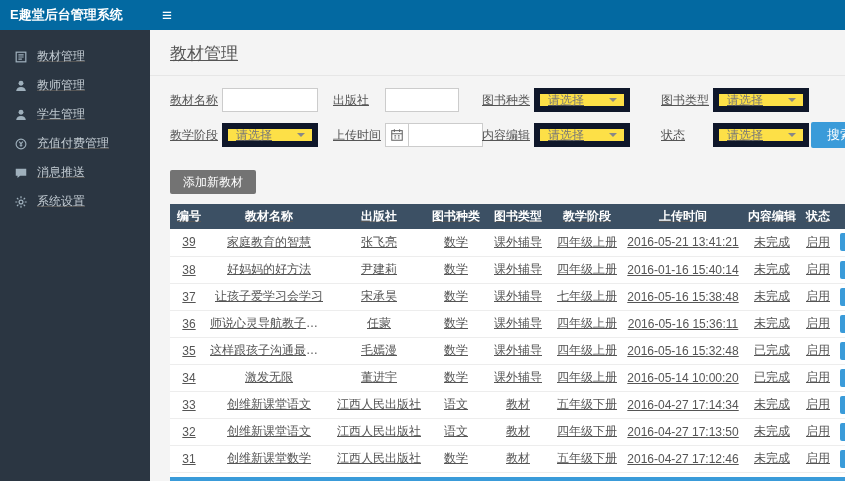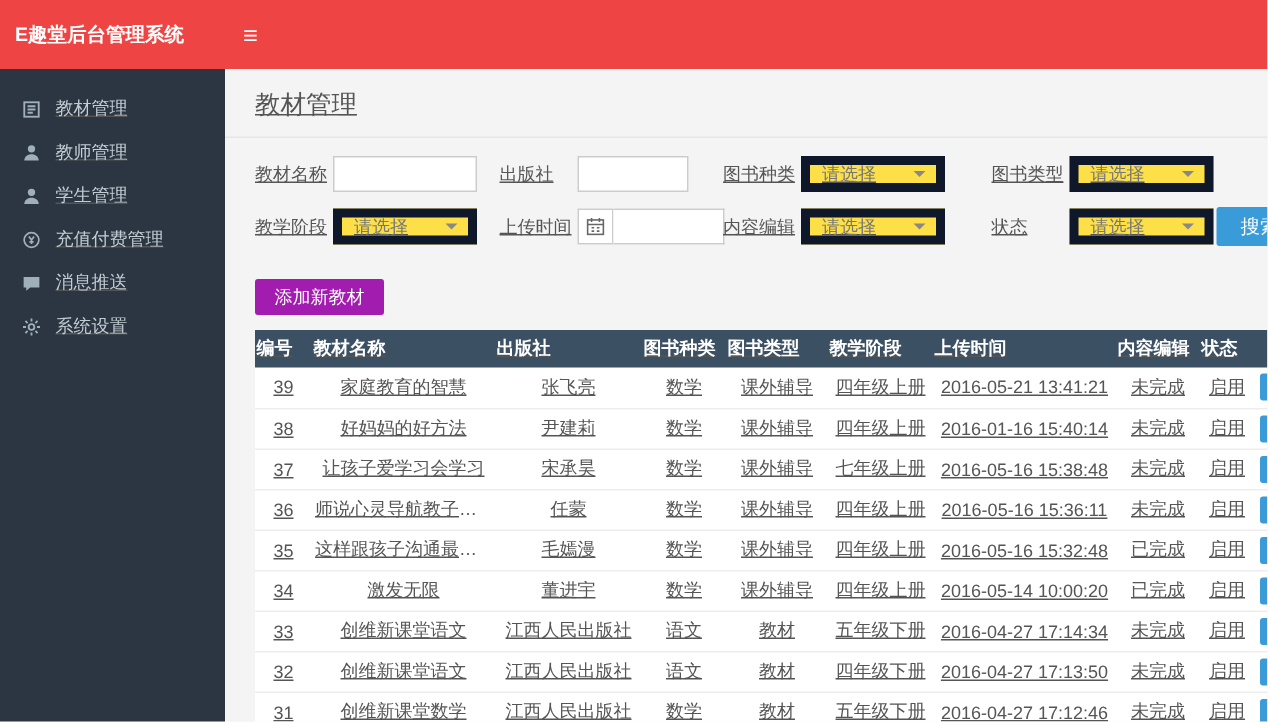--- a/index.html
+++ b/index.html
@@ -5,21 +5,21 @@
   * { box-sizing: border-box; }
   html,body { margin:0; padding:0; }
   body {
     width:845px; height:481px; overflow:hidden;
     font-family:"Liberation Sans","DejaVu Sans",sans-serif;
     background:#f4f4f4; font-size:12px; color:#555;
   }
   svg { display:block; width:100%; height:100%; }
 
   
-  .topbar { height:46px; background:#ef4444; display:flex; align-items:center; }
+  .topbar { height:30px; background:#0369a1; display:flex; align-items:center; }
   .brand { width:150px; flex:none; color:#fff; font-weight:bold; font-size:13px; padding-left:10px; white-space:nowrap; }
   .menu-toggle { color:#fff; font-size:17px; margin-left:12px; cursor:pointer; line-height:1; }
 
   
   .layout { display:flex; height:451px;text-decoration:underline; }
   .sidebar { width:150px; flex:none; background:#2b3642; padding-top:12px; }
   .side-item { height:29px; display:flex; align-items:center; padding-left:14px; color:#c3ccd3; cursor:pointer; }
   .sicon { width:14px; height:14px; margin-right:9px; color:#9fb0bc; flex:none; }
 
   .content { flex:1; min-width:0; position:relative; overflow:hidden; background:#f4f4f4; }
@@ -35,27 +35,27 @@
   .w96 { width:96px; } .w74 { width:74px; }
   .f-select { height:24px; width:96px; border:6px solid #0f172a; background:#fde047; color:#777;
     display:flex; align-items:center; justify-content:space-between; padding:0 7px 0 8px; cursor:pointer; flex:none; }
   .caret { width:0; height:0; border-left:4px solid transparent; border-right:4px solid transparent; border-top:4px solid #888; margin-left:6px; }
   .cal-btn { width:24px; height:24px; border:1px solid #ccc; background:#fff; color:#666; padding:4px; cursor:pointer; flex:none; }
   .date-input { border-left:none; }
   .search-btn { position:absolute; left:641px; top:-1px; height:26px; width:58px; background:#3a9bd9; color:#fff;
     border:none; border-radius:2px; font-size:13px; cursor:pointer; }
 
   
-  .add-btn { margin:12px 0 10px 20px; height:24px; padding:0 13px; background:#a21caf; color:#fff;
+  .add-btn { margin:12px 0 10px 20px; height:24px; padding:0 13px; background:#737373; color:#fff;
     border:none; border-radius:2px; font-size:12px; cursor:pointer; }
 
   
   .table-wrap { margin-left:20px; overflow:hidden; }
   table { border-collapse:collapse; table-layout:fixed; width:760px; background:#fff; font-size:12px; color:#555; }
-  thead th { background:#3c5064; color:#fff; font-weight:bold; height:25px; text-align:left; white-space:nowrap; overflow:hidden; }
+  thead th { background:#3c5064; color:#fff; font-weight:bold; height:25px; text-align:center; white-space:nowrap; overflow:hidden; }
   tbody td { height:27px; text-align:center; border-bottom:1px solid #ededed; padding:0 2px;
     white-space:nowrap; overflow:hidden; text-overflow:ellipsis; background:#fff; }
   .row-btn { width:56px; height:18px; background:#3a9bd9; border:none; border-radius:2px; cursor:pointer; margin-left:2px; display:block; }
 
   .footer-bar { position:absolute; left:20px; right:0; bottom:0; height:4px; background:#3a9bd9; }
 </style>
 </head>
 <body>
 
 <div class="topbar">

